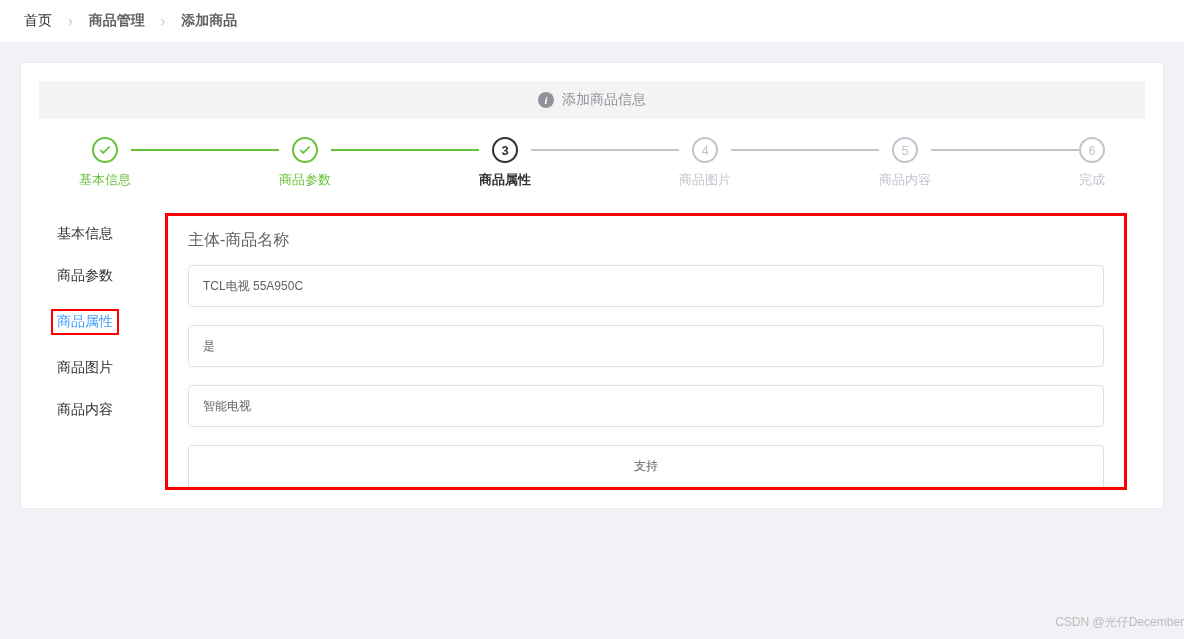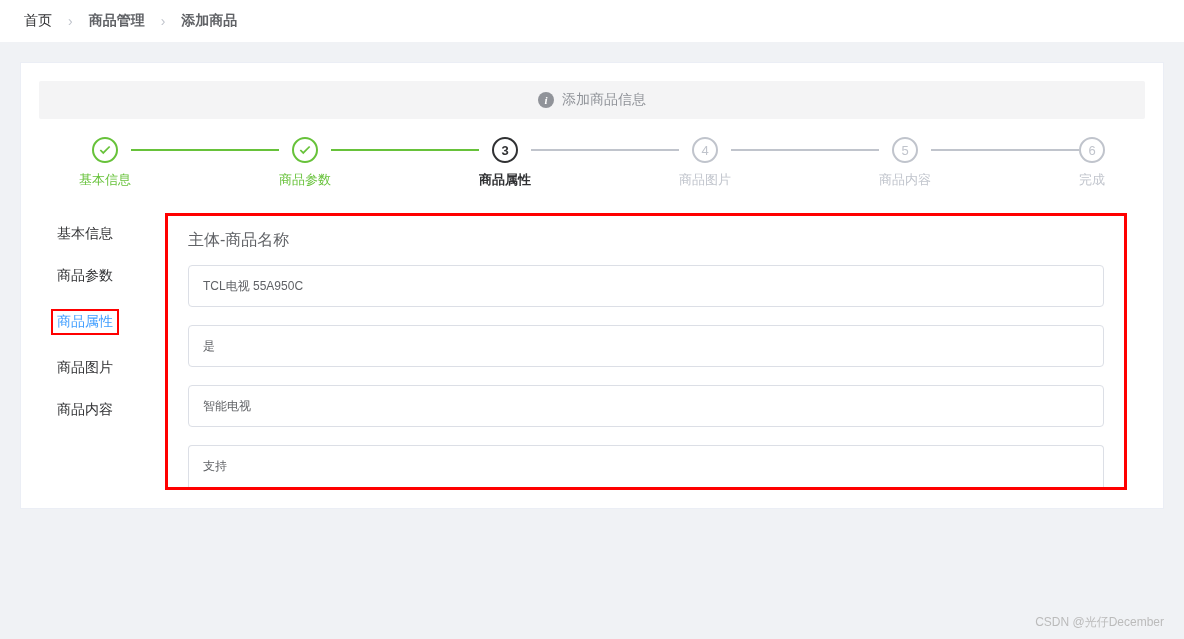--- a/index.html
+++ b/index.html
@@ -133,21 +133,21 @@
       border: 1px solid #dcdfe6;
       border-radius: 4px;
       font-size: 12px;
       color: #606266;
       outline: none;
       background: #fff;
     }
     .watermark {
       position: fixed;
       bottom: 8px;
-      right: 20px;
+      right: 0;
       color: #bbb;
       font-size: 12px;
     }
   </style>
 </head>
 <body>
 
 <div class="breadcrumb">
   <span class="item first">首页</span>
   <span class="sep">›</span>
@@ -219,20 +219,20 @@
           <label class="form-label">主体-商品名称</label>
           <input class="form-input" value="TCL电视 55A950C" style="">
         </div>
         <div class="form-group">
           <input class="form-input" value="是" style="">
         </div>
         <div class="form-group">
           <input class="form-input" value="智能电视" style="">
         </div>
         <div class="form-group" style="margin-bottom:0;">
-          <input class="form-input" style="border-bottom: none; border-radius: 4px 4px 0px 0px;" value="支持">
+          <input class="form-input" style="border-bottom: none; border-radius: 4px 4px 0px 0px; text-align: center;" value="支持">
         </div>
       </div>
     </div>
   </div>
 </div>
 
 <div class="watermark">CSDN @光仔December</div>
 
 </body></html>

